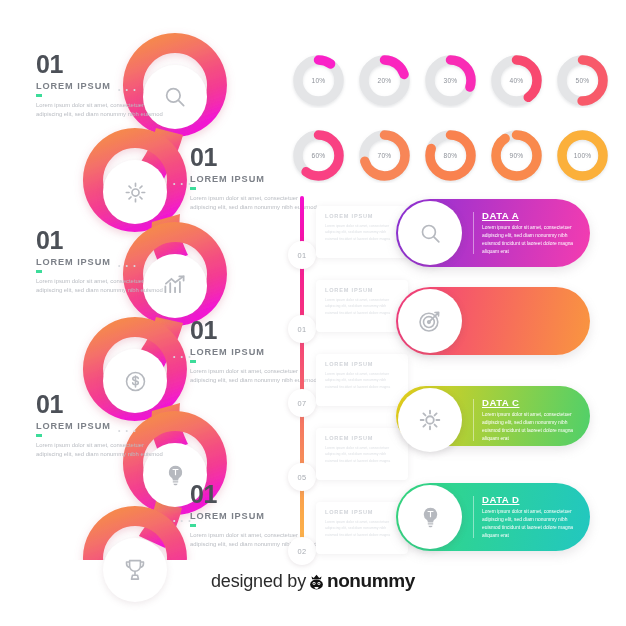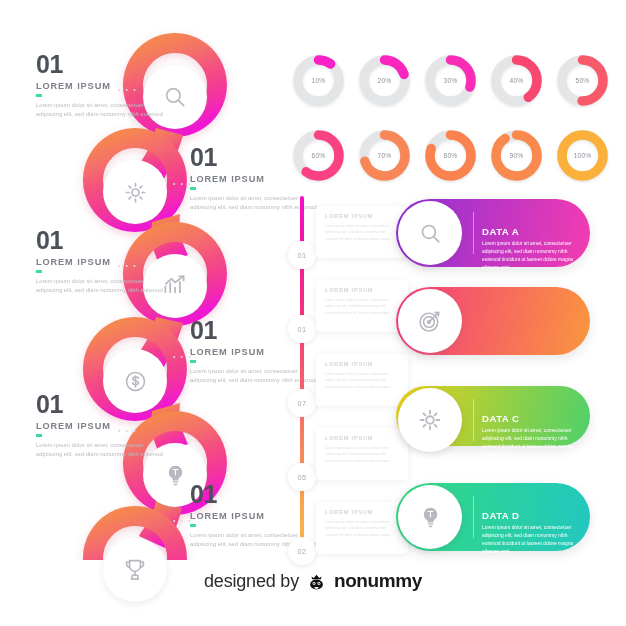--- a/index.html
+++ b/index.html
@@ -76,28 +76,28 @@
     position:absolute;left:2px;top:2px;width:64px;height:64px;border-radius:50%;
     background:#fff;display:flex;align-items:center;justify-content:center;
     box-shadow:0 2px 7px rgba(90,80,90,.16);
   }
   .banner .btxt{position:absolute;left:86px;top:11px;width:100px;}
   .banner .btxt:before{
     content:"";position:absolute;left:-9px;top:2px;width:1px;height:42px;
     background:rgba(255,255,255,.45);
   }
   .banner h3{
-    margin:16px 0 3px 0;font-size:9.6px;font-weight:700;color:#fff;letter-spacing:.5px;
+    margin:0 0 3px 0;font-size:9.6px;font-weight:700;color:#fff;letter-spacing:.5px;text-decoration:underline;
   }
   .banner p{margin:0;font-size:4.9px;line-height:1.62;color:#fff;font-weight:400;}
 
   
   #footer{
     position:absolute;left:0;top:570px;width:626px;
-    display:flex;align-items:center;justify-content:center;gap:7px;
+    display:flex;align-items:center;justify-content:center;
   }
   #footer .db{font-size:18px;color:#2b2b2b;font-weight:400;letter-spacing:-.2px;}
   #footer .fp{font-size:19px;color:#1a1a1a;font-weight:700;letter-spacing:-.4px;}
 </style>
 </head>
 <body>
 
 <div id="stage">
 
   <div id="chain">

